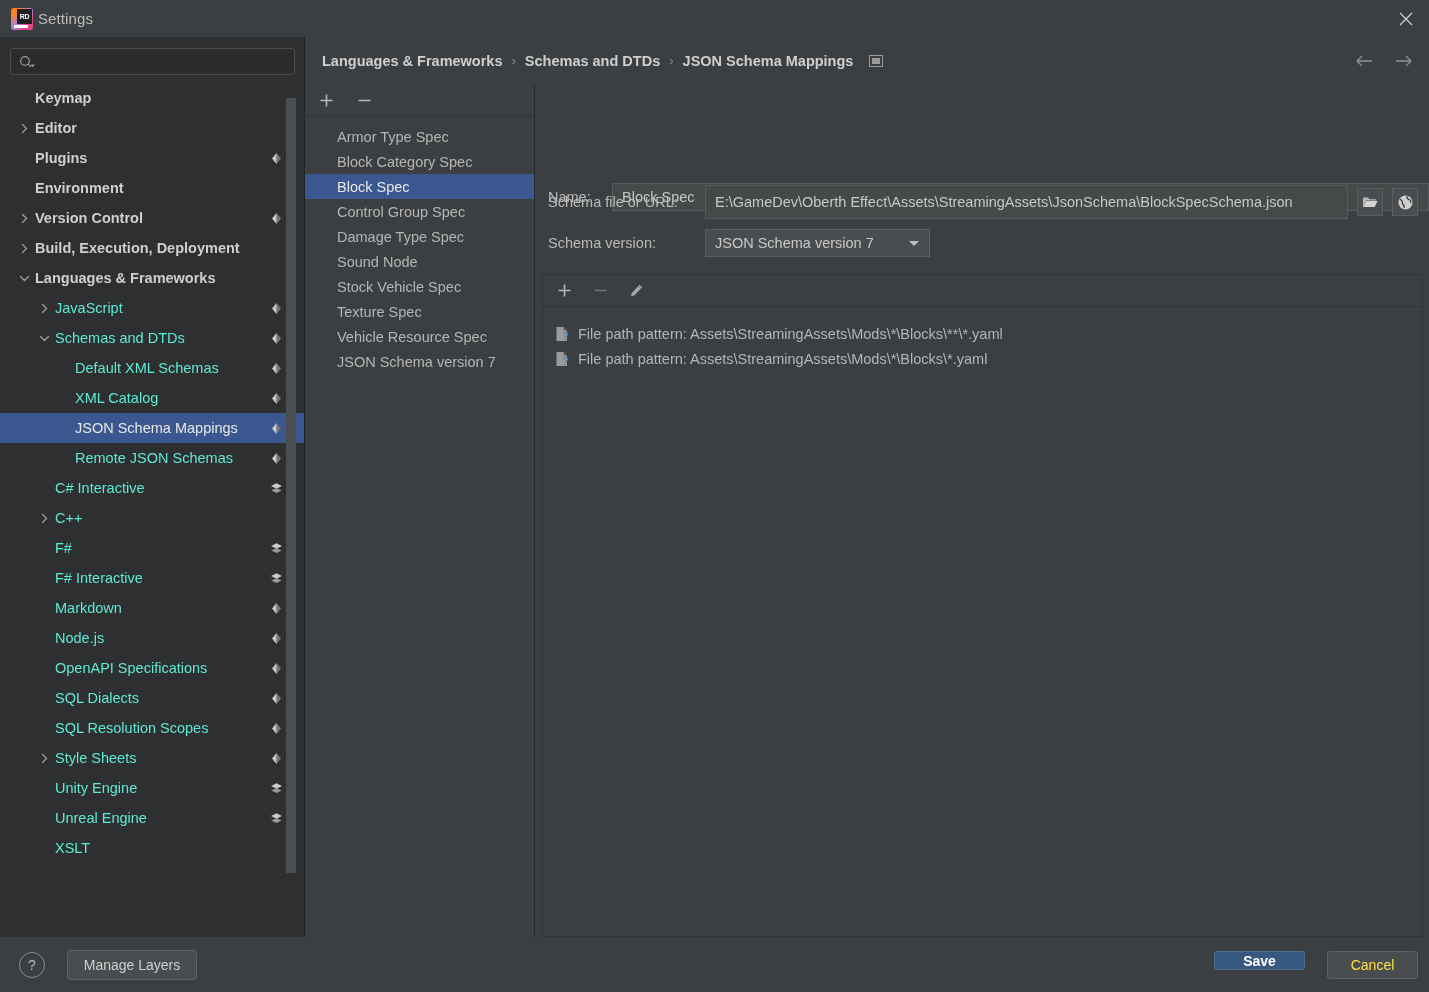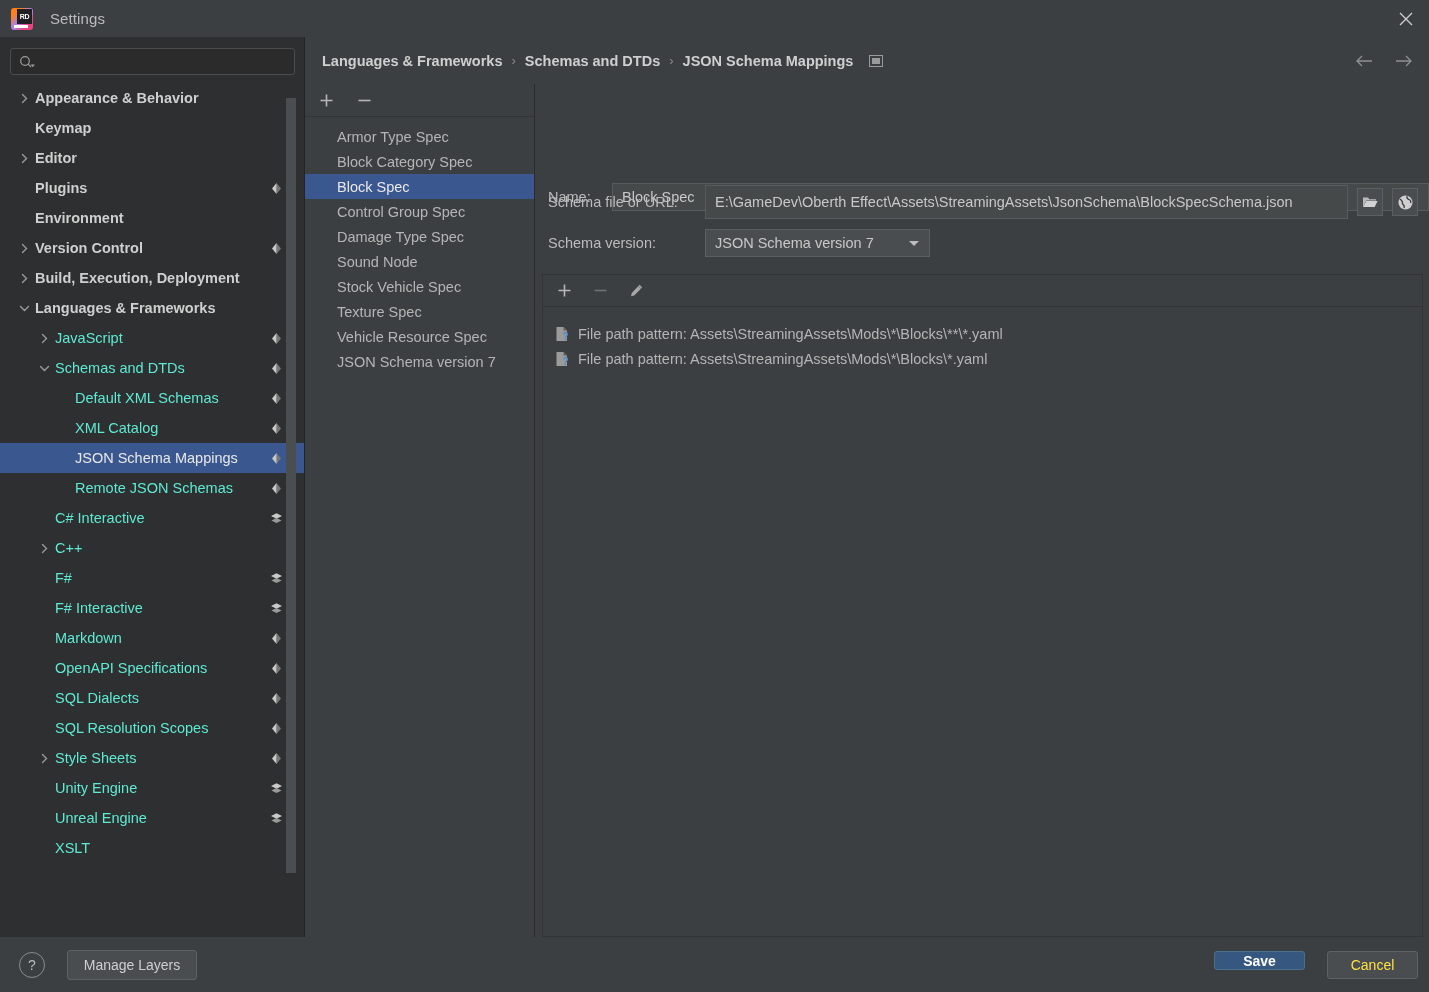--- a/index.html
+++ b/index.html
@@ -30,21 +30,21 @@
     background: #1f1f24;
     color: #ffffff; font-size: 7px; font-weight: bold;
     font-family: "Liberation Sans", sans-serif;
     display: flex; align-items: center; justify-content: center;
     letter-spacing: -0.3px;
   }
   #rider-logo .rd-bar {
     position: absolute; left: 3px; bottom: 2px; width: 14px; height: 3px; background: #ffffff;
   }
   #title-text {
-    margin-left: 17px; color: #bbbbbb; font-size: 15px; letter-spacing: .1px;
+    margin-left: 5px; color: #bbbbbb; font-size: 15px; letter-spacing: .1px;
   }
   #close-btn {
     position: absolute; right: 0; top: 0; width: 46px; height: 37px;
     display: flex; align-items: center; justify-content: center; cursor: default;
   }
   #close-btn svg { display: block; }
 
   
   #sidebar {
     position: absolute; left: 0; top: 37px; width: 305px; height: 900px;
@@ -238,29 +238,20 @@
           <path d="M9.2 9.2 L12 12" stroke="#9b9b9b" stroke-width="1.2"></path>
           <path d="M11.5 9.5 L16 9.5 L13.75 12.2 Z" fill="#9b9b9b"></path>
         </svg>
       </span>
       <input id="search-input-el" type="text" placeholder="" style="">
     </div>
   </div>
 
   <div id="tree">
       <div class="tree-row bold">
-        <span class="twisty" style="margin-left: 18px;">
-          <svg width="13" height="13" viewBox="0 0 13 13">
-            <path d="M4.5 2.5 L8.5 6.5 L4.5 10.5" stroke="#9a9a9a" stroke-width="1.4" fill="none" stroke-linecap="round"></path>
-          </svg>
-        </span>
-        <span class="label">Appearance &amp; Behavior</span>
-        <span class="badge"></span>
-      </div>
-      <div class="tree-row bold">
         <span class="twisty" style="margin-left: 18px;"></span>
         <span class="label">Keymap</span>
         <span class="badge"></span>
       </div>
       <div class="tree-row bold">
         <span class="twisty" style="margin-left: 18px;">
           <svg width="13" height="13" viewBox="0 0 13 13">
             <path d="M4.5 2.5 L8.5 6.5 L4.5 10.5" stroke="#9a9a9a" stroke-width="1.4" fill="none" stroke-linecap="round"></path>
           </svg>
         </span>
@@ -395,20 +386,28 @@
         <span class="twisty" style="margin-left: 38px;"></span>
         <span class="label">F# Interactive</span>
         <span class="badge"><svg width="13" height="13" viewBox="0 0 13 13">
             <path d="M6.5 1.3 L12 4 L6.5 6.7 L1 4 Z" fill="#c9c9c9"></path>
             <path d="M6.5 6.0 L11.6 8.5 L6.5 11 L1.4 8.5 Z" fill="#9a9a9a"></path>
           </svg></span>
       </div>
       <div class="tree-row">
         <span class="twisty" style="margin-left: 38px;"></span>
         <span class="label">Markdown</span>
+        <span class="badge"><svg width="13" height="13" viewBox="0 0 13 13">
+            <path d="M6.5 1 L11 6.5 L6.5 12 Z" fill="#767676"></path>
+            <path d="M6.5 1 L2 6.5 L6.5 12 Z" fill="#c9c9c9"></path>
+          </svg></span>
+      </div>
+      <div class="tree-row">
+        <span class="twisty" style="margin-left: 38px;"></span>
+        <span class="label">Node.js</span>
         <span class="badge"><svg width="13" height="13" viewBox="0 0 13 13">
             <path d="M6.5 1 L11 6.5 L6.5 12 Z" fill="#767676"></path>
             <path d="M6.5 1 L2 6.5 L6.5 12 Z" fill="#c9c9c9"></path>
           </svg></span>
       </div>
       <div class="tree-row">
         <span class="twisty" style="margin-left: 38px;"></span>
         <span class="label">OpenAPI Specifications</span>
         <span class="badge"><svg width="13" height="13" viewBox="0 0 13 13">
             <path d="M6.5 1 L11 6.5 L6.5 12 Z" fill="#767676"></path>

